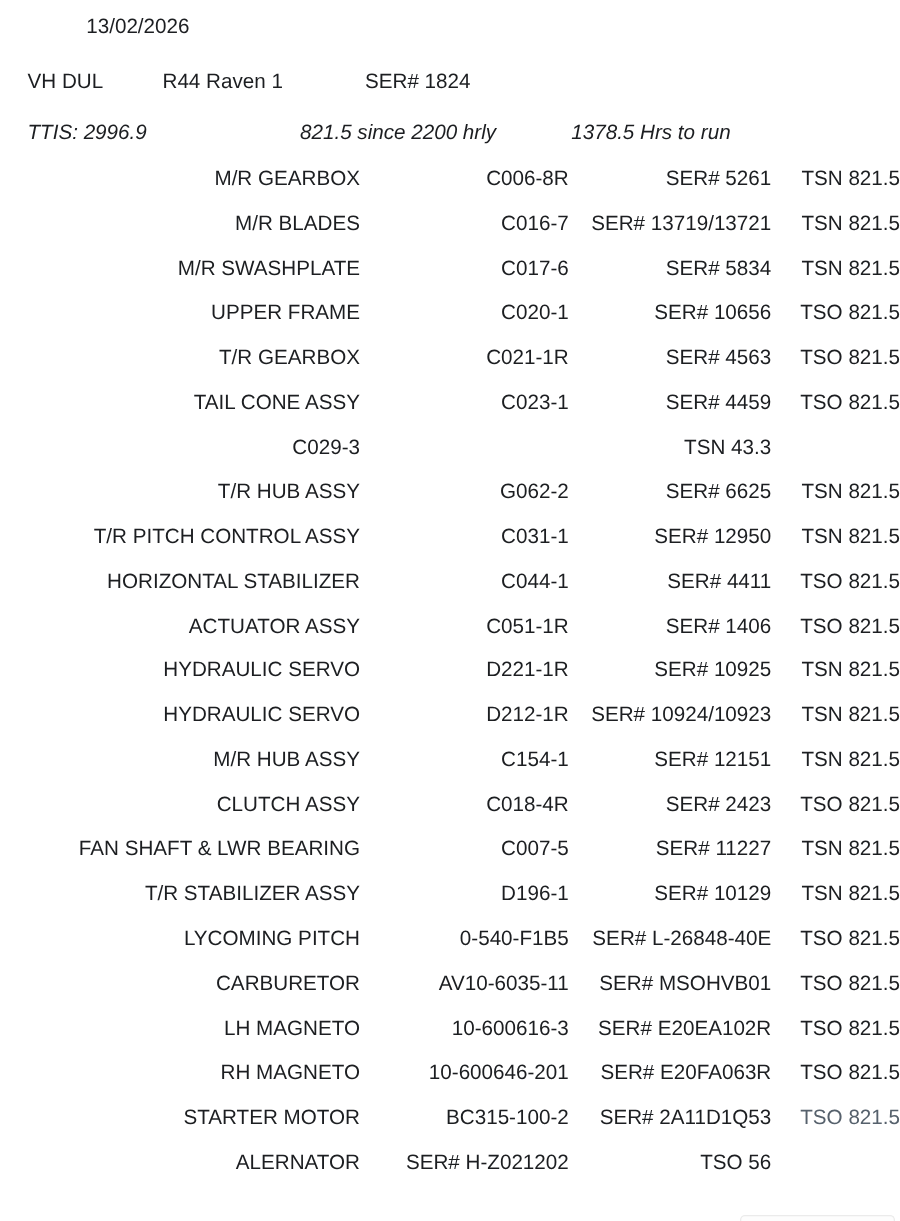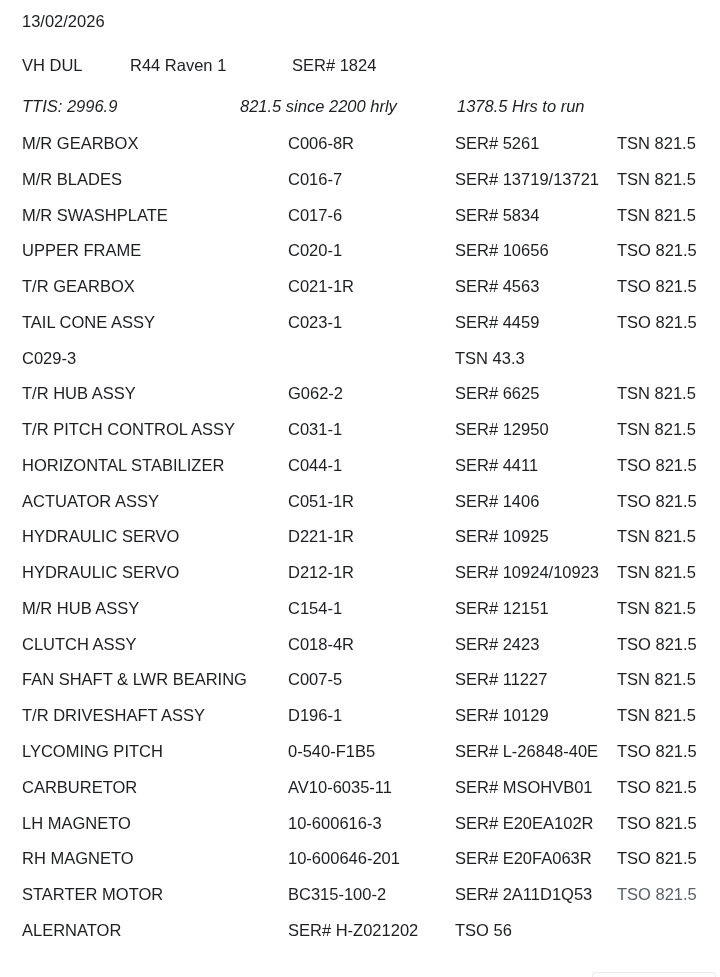--- a/index.html
+++ b/index.html
@@ -14,33 +14,33 @@
     width:720px;height:977px;
     position:relative;
     overflow:hidden;
     font-family:"Liberation Sans","DejaVu Sans",sans-serif;
     font-size:16.5px;
     line-height:18px;
     color:var(--text);
     -webkit-font-smoothing:antialiased;
   }
   .doc{position:relative;padding:12px 0 0 22px;width:100%;height:100%;}
-  .line-date{height:44px;}
+  .line-date{height:44px;margin-left:47px;}
   .line-aircraft{
     height:41px;
     display:grid;
     grid-template-columns:108px 162px auto;
   }
   .line-times{
     height:37px;
     display:grid;
     grid-template-columns:218px 217px auto;
     font-style:italic;
   }
-  .component-table{display:block;}
+  .component-table{display:block;text-align:right;}
   .row{
     height:35.77px;
     display:grid;
     grid-template-columns:266px 167px 162px auto;
     align-items:start;
   }
   .cell{white-space:nowrap;overflow:visible;}
   .muted{color:var(--muted);}
   .bottom-partial{
     position:absolute;
@@ -181,21 +181,21 @@
   </div>
 
   <div class="row">
     <span class="cell">FAN SHAFT &amp; LWR BEARING</span>
     <span class="cell">C007-5</span>
     <span class="cell">SER# 11227</span>
     <span class="cell">TSN 821.5</span>
   </div>
 
   <div class="row">
-    <span class="cell">T/R DRIVESHAFT ASSY</span>
+    <span class="cell">T/R STABILIZER ASSY</span>
     <span class="cell">D196-1</span>
     <span class="cell">SER# 10129</span>
     <span class="cell">TSN 821.5</span>
   </div>
 
   <div class="row">
     <span class="cell">LYCOMING PITCH</span>
     <span class="cell">0-540-F1B5</span>
     <span class="cell">SER# L-26848-40E</span>
     <span class="cell">TSO 821.5</span>

